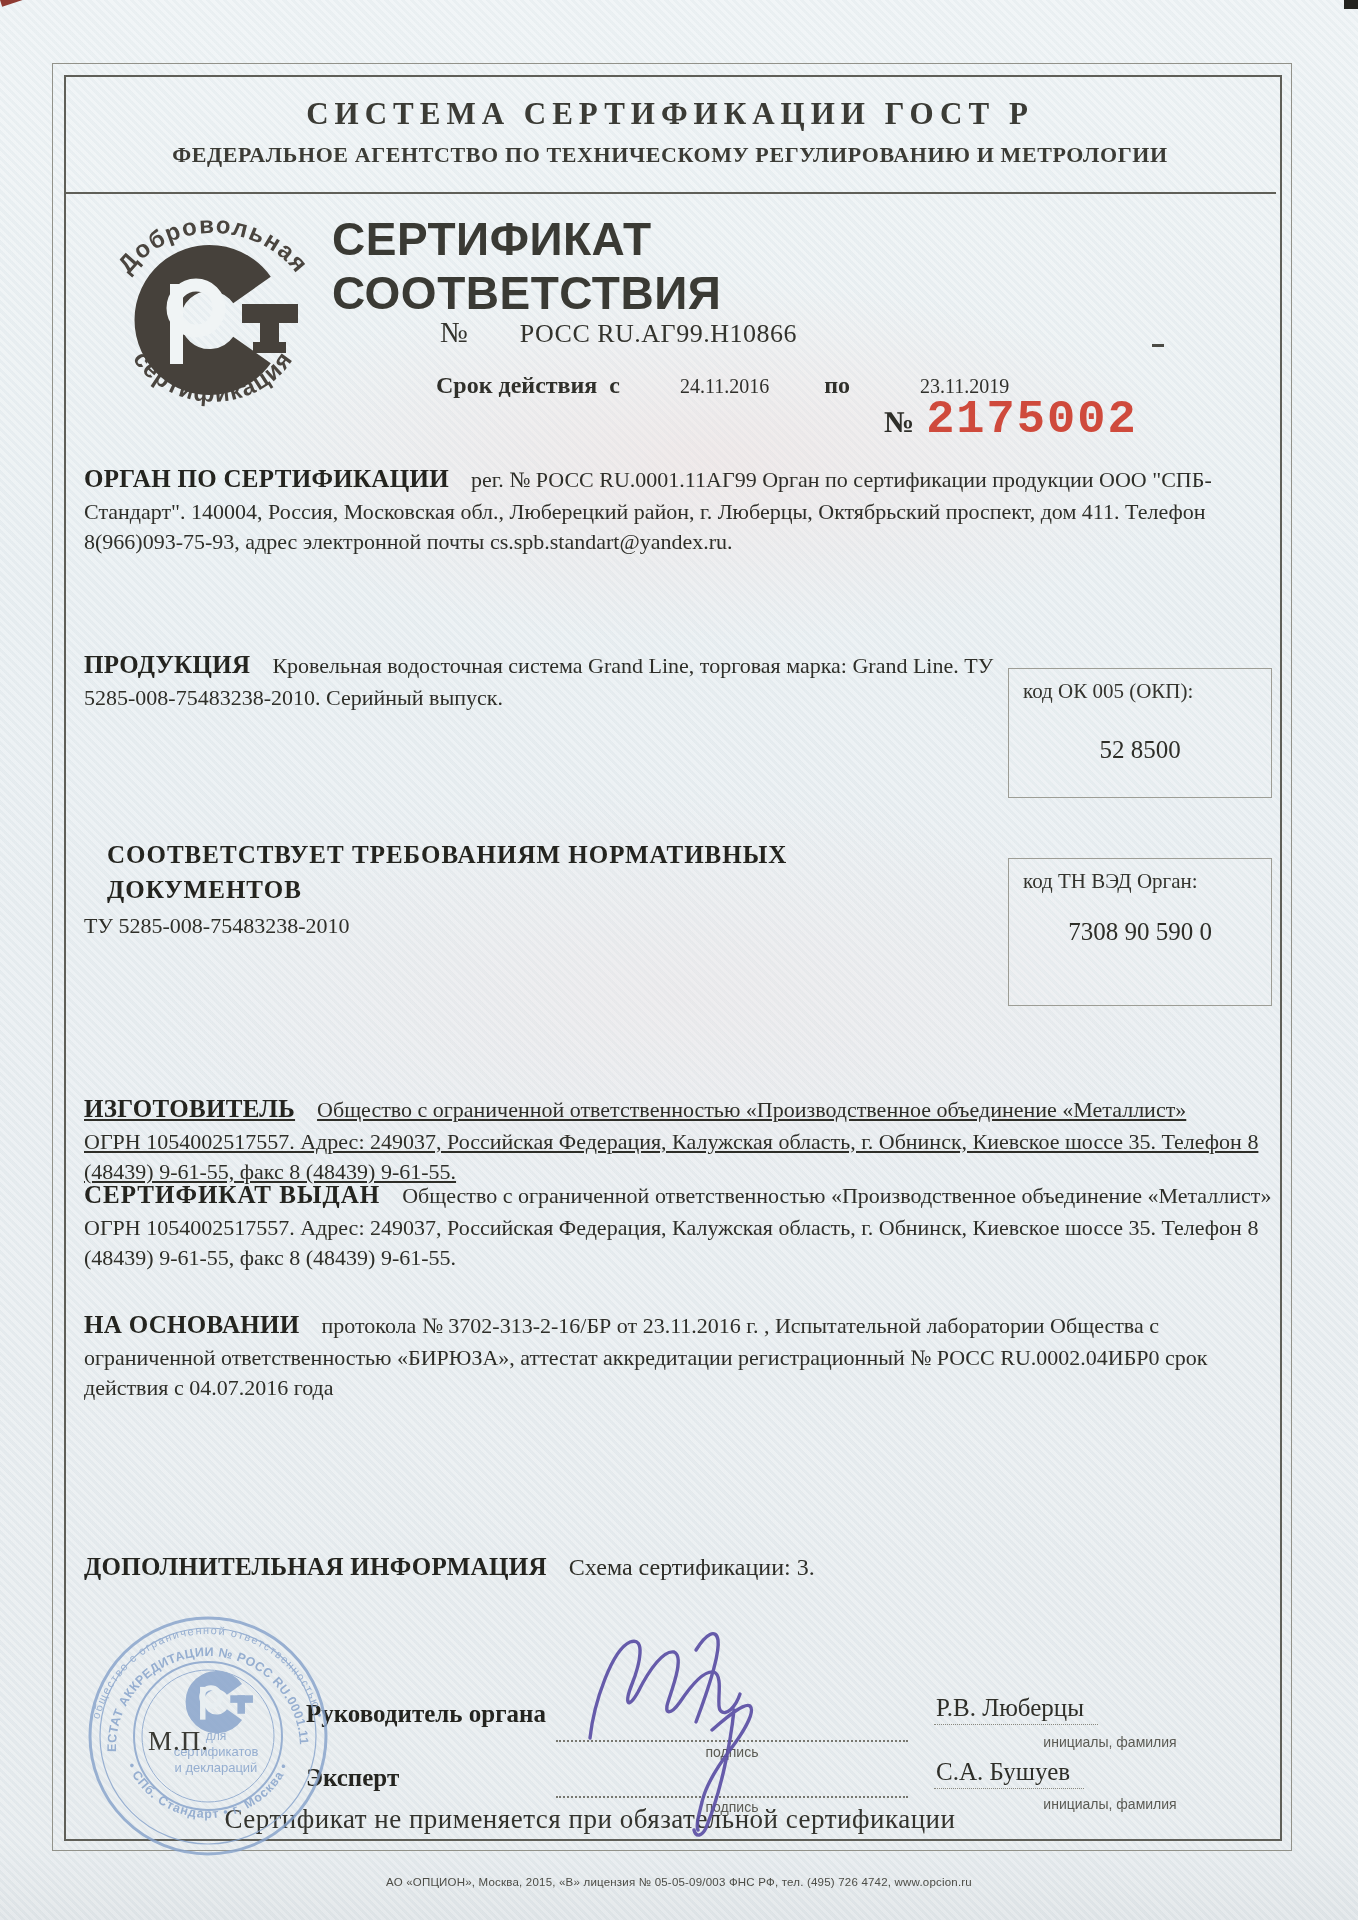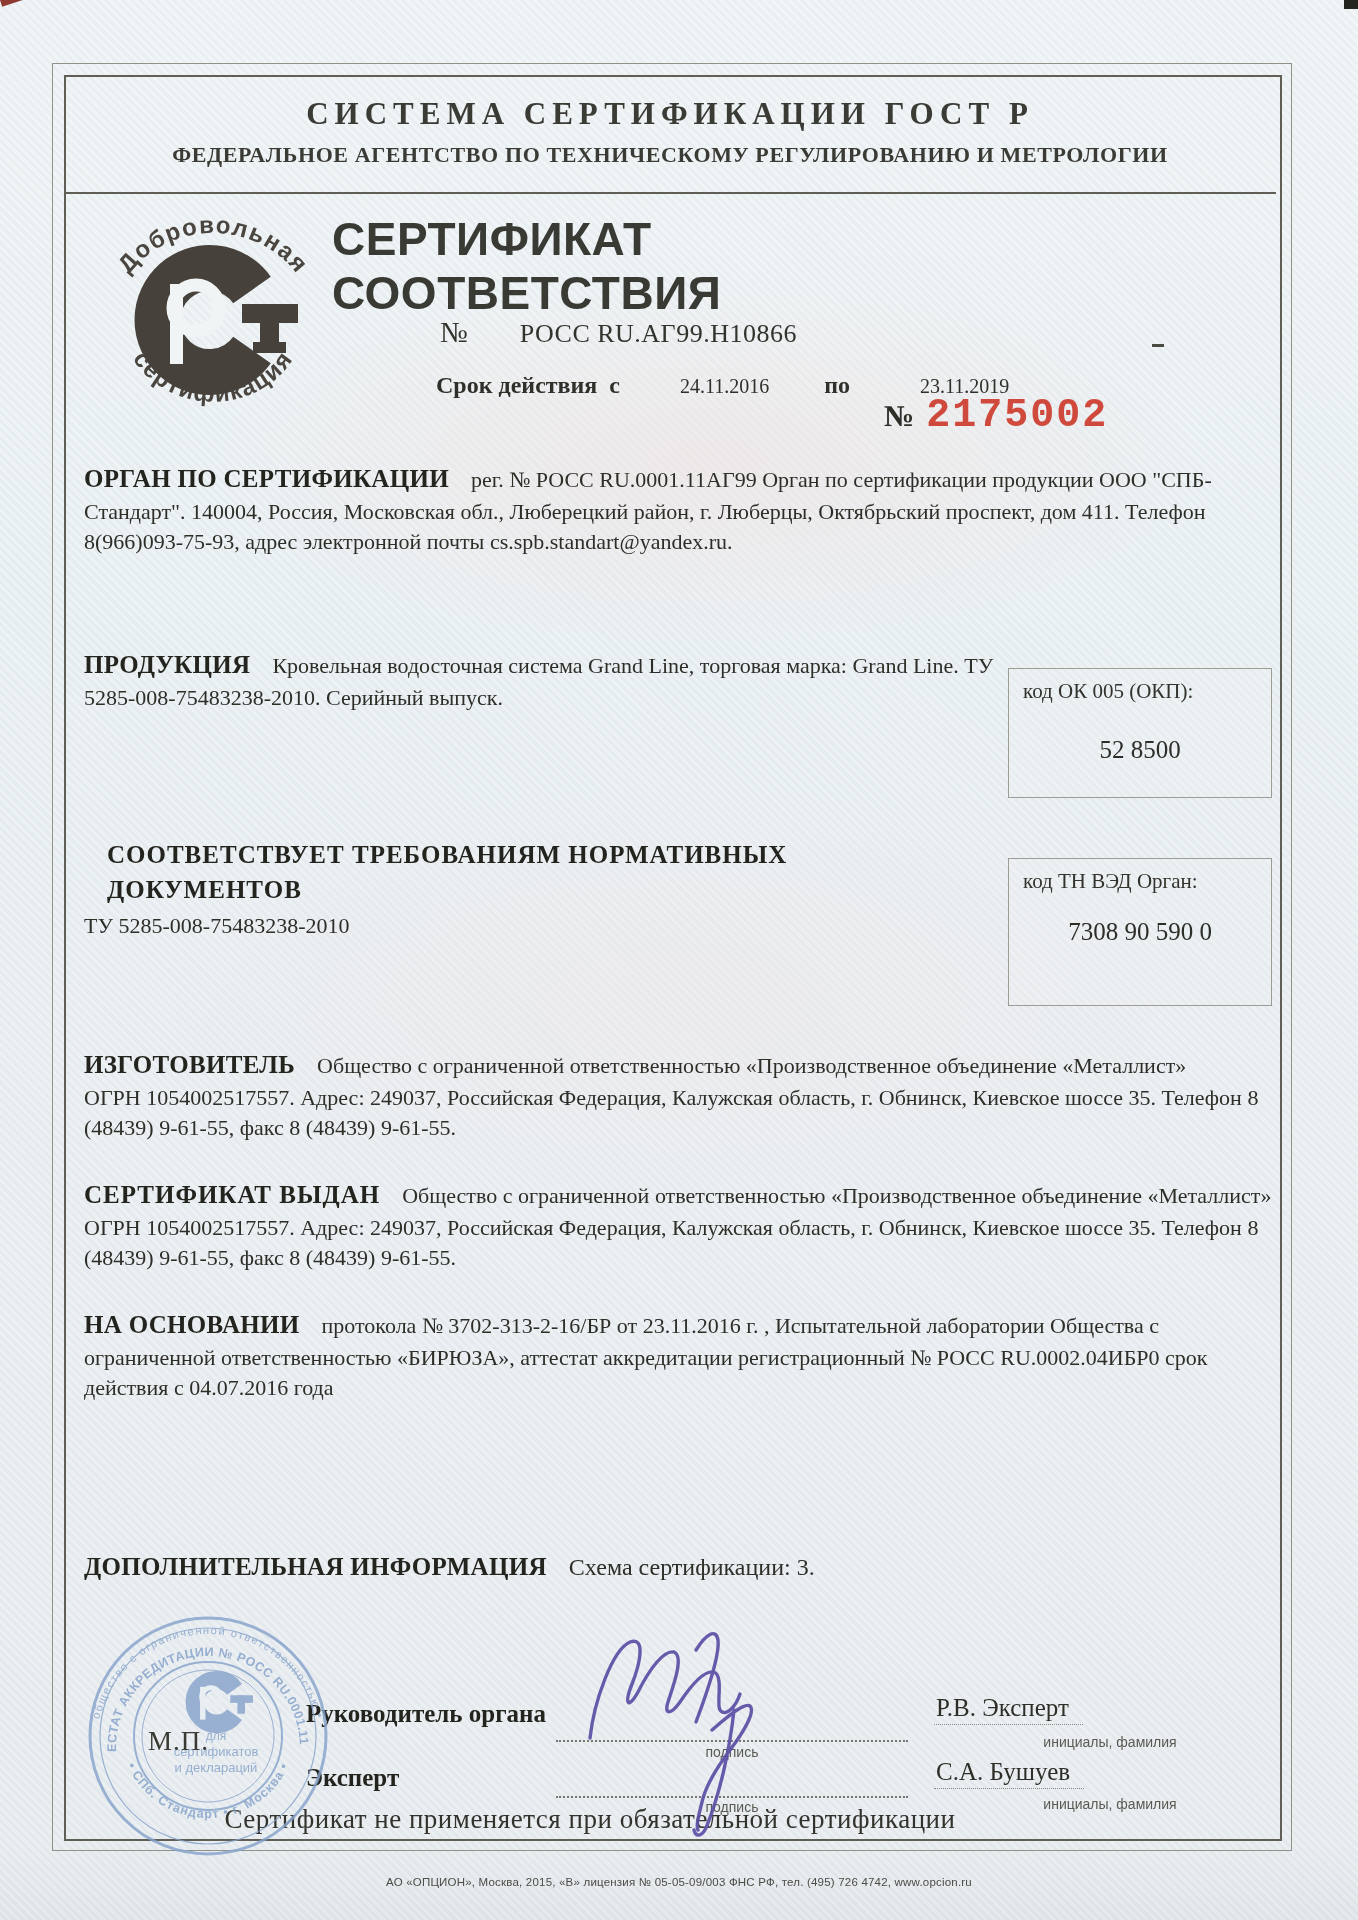--- a/index.html
+++ b/index.html
@@ -36,21 +36,21 @@
   .cert-no-val{font-size:26px;letter-spacing:0.5px;color:#33332d;}
 
   .validity-row{position:absolute;left:436px;top:372px;display:flex;align-items:baseline;}
   .validity-label{font-size:24px;font-weight:bold;white-space:pre;}
   .validity-date{font-size:20px;}
   .validity-po{font-size:24px;font-weight:bold;}
   .gap60{width:60px;}.gap55{width:55px;}.gap70{width:70px;}
 
   .form-no{position:absolute;left:884px;top:396px;display:flex;align-items:baseline;gap:12px;}
   .form-no-sign{font-size:30px;font-weight:bold;color:#2e2e29;}
-  .form-no-val{font-family:"Liberation Mono", monospace;font-weight:bold;font-size:40px;
+  .form-no-val{font-family:"Liberation Mono", monospace;font-weight:bold;font-size:47px;
     color:#cf4a3c;letter-spacing:2px;line-height:1;}
 
   .stray-dash{position:absolute;left:1152px;top:344px;width:12px;height:3px;background:#4a4a44;}
   .corner-nub{position:absolute;right:0;top:0;width:14px;height:9px;background:#23231f;}
   .corner-red{position:absolute;left:0;top:0;width:26px;height:7px;background:#8e3a32;transform:rotate(-18deg);transform-origin:0 0;}
 
   .para{position:absolute;font-size:22px;line-height:1.38;color:#2e2e28;}
   .lbl{font-weight:bold;font-size:25px;color:#24241f;margin-right:22px;letter-spacing:0.3px;}
   .lbl-wide{letter-spacing:1px;}
 
@@ -150,21 +150,21 @@
 
   <div class="para" style="left:84px;top:838px;width:920px;">
     <div class="lbl lbl-wide" style="display:block;margin-left:23px;">СООТВЕТСТВУЕТ ТРЕБОВАНИЯМ НОРМАТИВНЫХ ДОКУМЕНТОВ</div>
     <div style="margin-top:4px;">ТУ 5285-008-75483238-2010</div>
   </div>
   <div class="code-box" style="left:1008px;top:858px;width:262px;height:146px;">
     <div class="cb-label">код ТН ВЭД Орган:</div>
     <div class="cb-value" style="margin-top:24px;">7308 90 590 0</div>
   </div>
 
-  <div class="para" style="left:84px;top:1048px;width:1190px;">
+  <div class="para" style="left:84px;top:1092px;width:1190px;text-decoration:underline;">
     <div>
       <span class="lbl">ИЗГОТОВИТЕЛЬ</span><span>Общество с ограниченной ответственностью «Производственное объединение «Металлист»</span>
     </div>
     <div>ОГРН 1054002517557. Адрес: 249037, Российская Федерация, Калужская область, г. Обнинск, Киевское шоссе 35. Телефон 8 (48439) 9-61-55, факс 8 (48439) 9-61-55.</div>
   </div>
 
   <div class="para" style="left:84px;top:1178px;width:1192px;">
     <div>
       <span class="lbl lbl-wide">СЕРТИФИКАТ ВЫДАН</span><span>Общество с ограниченной ответственностью «Производственное объединение «Металлист»</span>
     </div>
@@ -213,21 +213,21 @@
         <text x="150" y="162" font-size="13">сертификатов</text>
         <text x="150" y="178" font-size="13">и деклараций</text>
       </g>
     </svg>
   </div>
   <div class="mp-label">М.П.</div>
 
   <div class="sig-role" style="left:306px;top:1700px;">Руководитель органа</div>
   <div class="sig-line" style="left:556px;top:1740px;width:352px;"></div>
   <div class="sig-cap" style="left:556px;top:1744px;width:352px;">подпись</div>
-  <div class="sig-name" style="left:934px;top:1694px;">Р.В. Эксперт</div>
+  <div class="sig-name" style="left:934px;top:1694px;">Р.В. Люберцы</div>
   <div class="sig-cap" style="left:990px;top:1734px;width:240px;">инициалы, фамилия</div>
 
   <div class="sig-role" style="left:306px;top:1764px;">Эксперт</div>
   <div class="sig-line" style="left:556px;top:1796px;width:352px;"></div>
   <div class="sig-cap" style="left:556px;top:1799px;width:352px;">подпись</div>
   <div class="sig-name" style="left:934px;top:1758px;">С.А. Бушуев</div>
   <div class="sig-cap" style="left:990px;top:1796px;width:240px;">инициалы, фамилия</div>
 
   <svg class="sig-ink" viewBox="0 0 430 260">
     <g fill="none" stroke="#5b4fa5" stroke-width="3.4" stroke-linecap="round" opacity="0.92">

